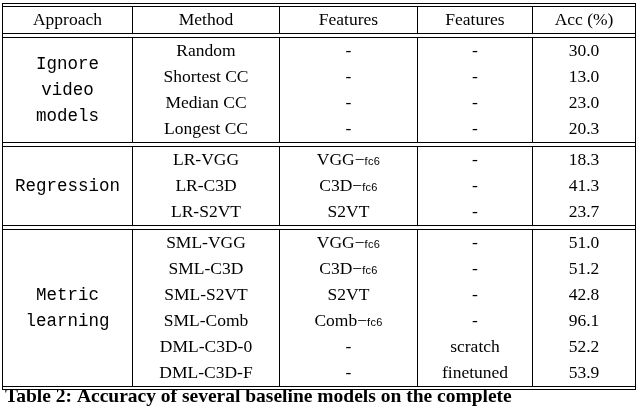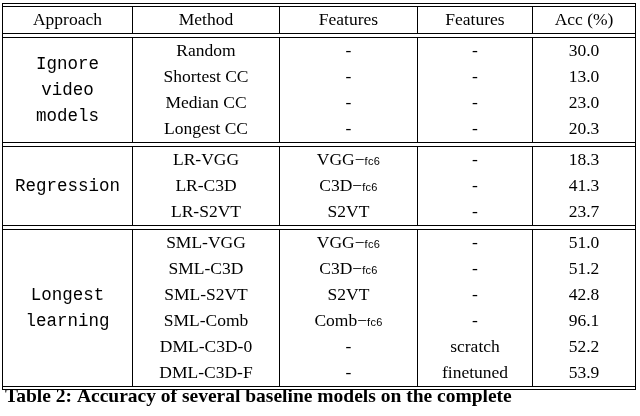--- a/index.html
+++ b/index.html
@@ -225,21 +225,21 @@
           <td>-</td>
           <td>23.7</td>
         </tr>
 
         <tr class="rule-mid">
             <td colspan="5"></td>
           </tr>
 
         <tr>
           <td class="group-cell" rowspan="6">
-            <span class="gline">Longest</span>
+            <span class="gline">Metric</span>
             <span class="gline">learning</span>
           </td>
           <td>SML-VGG</td>
           <td>
             <span>VGG</span><span class="dash-sep">−</span><span class="mono">fc6</span>
           </td>
           <td>-</td>
           <td>51.0</td>
         </tr>
         <tr>

